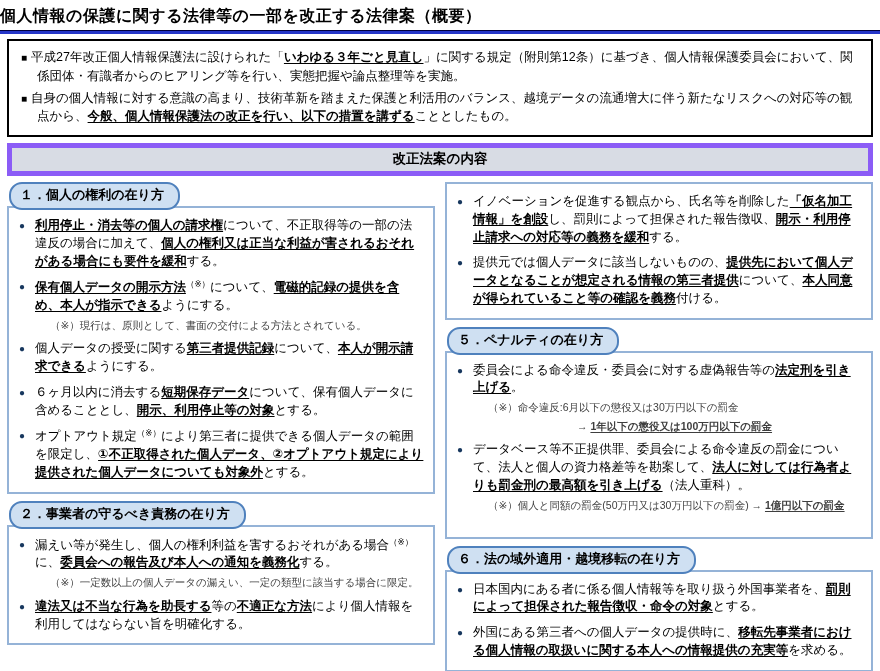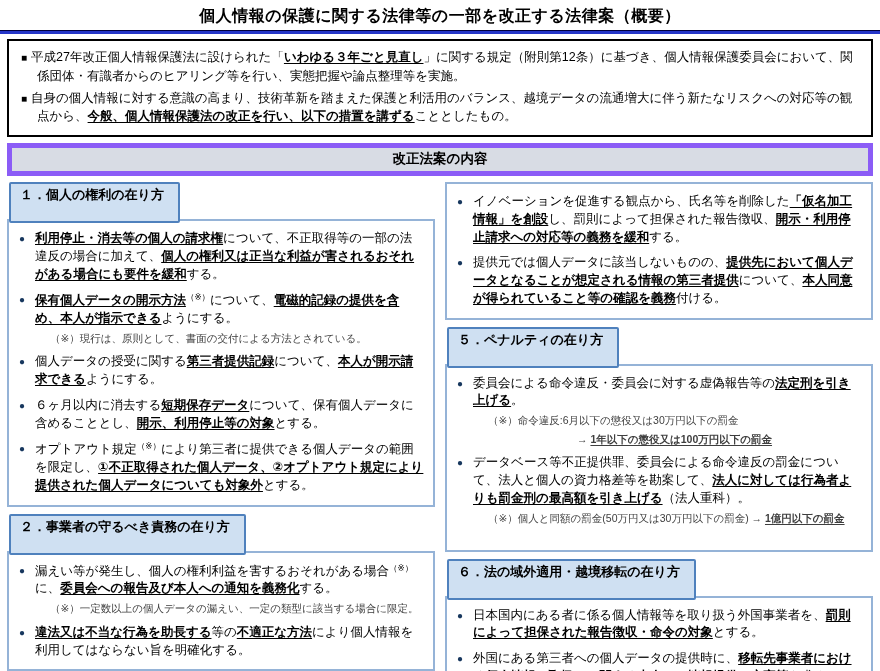--- a/index.html
+++ b/index.html
@@ -2,33 +2,33 @@
 <html lang="ja" style="--rule: #2435c8; --bar_fill: #d8dce4; --tab_fill: #cfe0f2; --tab_border: #4f81bd; --box_border: #95b3d7; --bullet_color: #17375e;"><head>
 <meta charset="utf-8">
 <style>
   * { box-sizing: border-box; }
   html,body { margin:0; padding:0; }
   body {
     width:880px; height:671px; overflow:hidden;
     background:#fff; color:#000;
     font-family:"Liberation Sans","DejaVu Sans",sans-serif;
   }
-  .title { text-align:center; font-weight:bold; font-size:16px; padding:6px 0 3px; letter-spacing:.5px; }
+  .title { text-align:left; font-weight:bold; font-size:16px; padding:6px 0 3px; letter-spacing:.5px; }
   .rule { height:4px; background:var(--rule,#2435c8); border-top:1px solid #000040; }
   .intro { margin:5px 7px 0; border:2px solid #000; padding:4px 12px 6px; font-size:12.5px; line-height:1.5; }
   .intro p { margin:3px 0; padding-left:16px; text-indent:-16px; }
   .intro .mk2 { font-size:10px; margin-right:4px; }
   .bar { margin:6px 7px 0; border:5px solid #8b5cf6; background:var(--bar_fill,#d8dce4); text-align:center; font-weight:bold; font-size:13.5px; padding:2px 0 3px; }
   .cols { display:flex; gap:10px; margin:6px 7px 0; align-items:flex-start; }
   .col { flex:1; min-width:0; }
   .sec { margin-bottom:7px; }
   .tab {
     position:relative; z-index:2; display:inline-block;
     background:var(--tab_fill,#cfe0f2); border:2px solid var(--tab_border,#4f81bd);
-    border-radius:2px; padding:2px 14px 17px 9px;
+    border-radius:13px; padding:2px 14px 4px 9px;
     font-weight:bold; font-size:13px; margin:0 0 -4px 2px;
   }
   .box { position:relative; border:2px solid var(--box_border,#95b3d7); background:#fff; padding:9px 9px 2px; }
   #box1{min-height:264px} #box2{min-height:108px}
   #box4{min-height:117px} #box5{min-height:188px} #box6{min-height:70px}
   .bullet { position:relative; padding-left:17px; font-size:12.5px; line-height:1.42; margin-bottom:8px; }
   .bullet .mk { position:absolute; left:1px; top:2px; font-size:10px; color:var(--bullet_color,#17375e); }
   .note { font-size:10.5px; color:#3e3e3e; line-height:1.4; margin:3px 0 4px; padding-left:46px; text-indent:-31px; }
   .note.flat { padding-left:15px; text-indent:0; }
   .note.ind1 { padding-left:32px; text-indent:0; }

